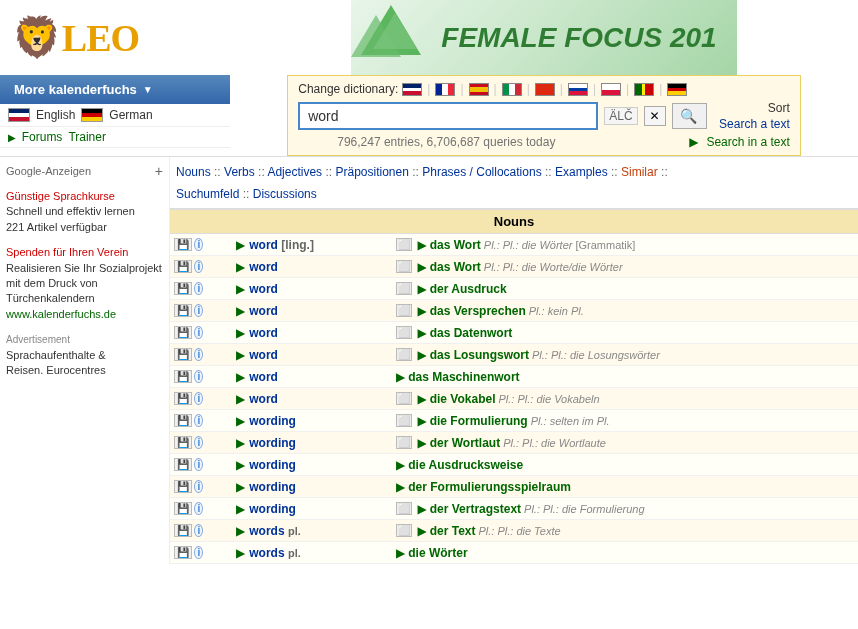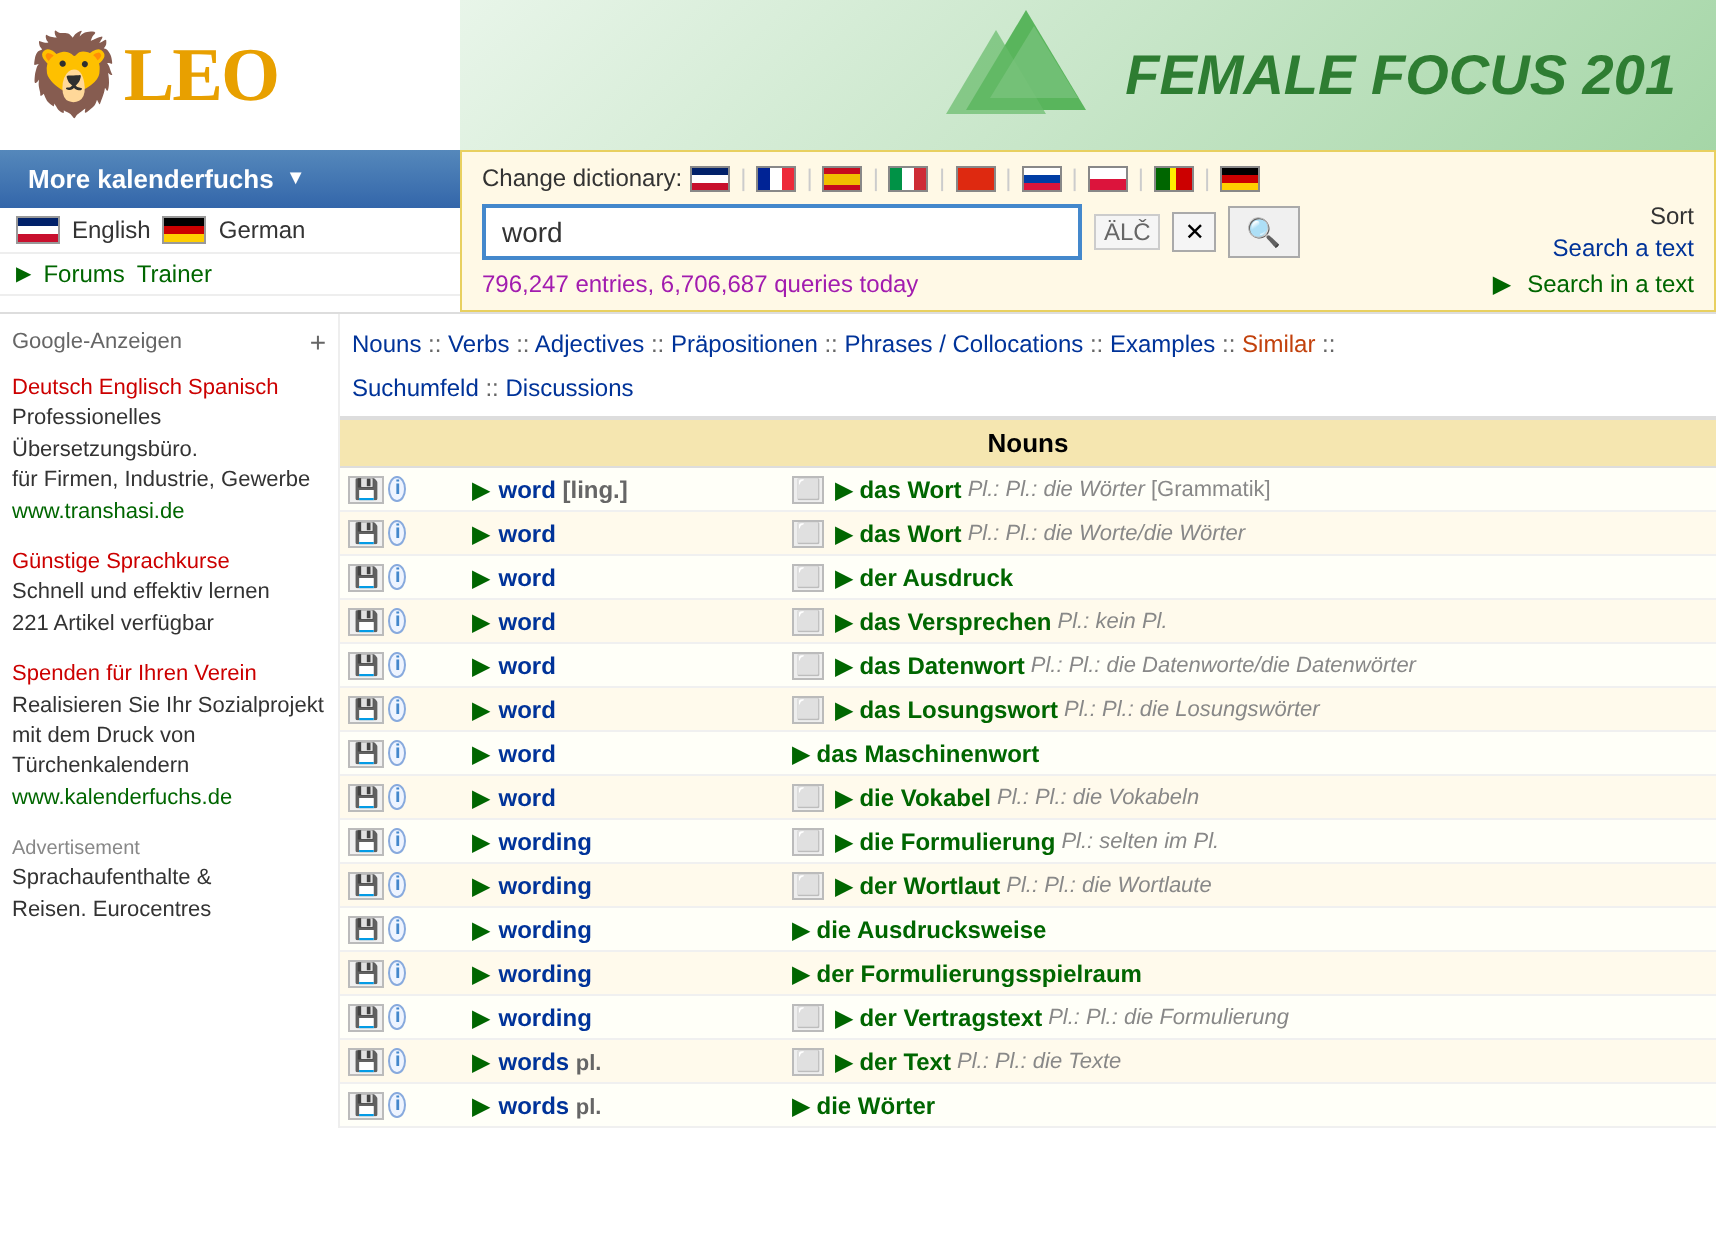--- a/index.html
+++ b/index.html
@@ -4,21 +4,21 @@
   <style>
     * { margin: 0; padding: 0; box-sizing: border-box; }
     body { font-family: Arial, sans-serif; font-size: 12px; background: #fff; width: 858px; overflow-x: hidden; }
     .ad-block { margin-top: 8px; font-size: 11px; line-height: 1.4; }
     .ad-block a { color: #cc0000; text-decoration: none; font-size: 11px; }
     .ad-block p { color: #333; font-size: 11px; }
 
     
     #top-section { display: flex; }
     #left-side { width: 230px; min-width: 230px; }
-    #right-side { flex: 1; position: relative; }
+    #right-side { flex: 1; position: relative; align-items: center; }
 
     .pipe { color: #ccc; margin: 0 1px; }
   </style>
 </head>
 <body>
 
 <div id="top-section" style="display:flex; border-bottom: 1px solid #ddd;">
 
   <div id="left-side">
 
@@ -89,42 +89,37 @@
         <button style="background:#f5f5f5;border:1px solid #aaa;padding:2px 5px;cursor:pointer;font-size:12px;">✕</button>
         <button style="background:#f0f0f0;border:1px solid #aaa;padding:4px 8px;cursor:pointer;font-size:14px;">🔍</button>
         <div style="flex:1;"></div>
         <div style="display:flex;flex-direction:column;align-items:flex-end;gap:2px;">
           <a href="#" style="font-size:12px;color:#333;text-decoration:none;">Sort</a>
           <a href="#" style="font-size:12px;color:#003399;text-decoration:none;">Search a text</a>
         </div>
       </div>
 
       <div style="display:flex;align-items:center;gap:8px;margin-top:4px;">
-        <span style="font-size:12px;color:#a21caf;">796,247 entries, 6,706,687 queries today</span>
+        <span style="font-size:12px;color:#737373;margin-left:39px;">796,247 entries, 6,706,687 queries today</span>
         <span style="flex:1;"></span>
         <span style="color:#006600;">▶</span>
         <a href="#" style="font-size:12px;color:#006600;text-decoration:none;">Search in a text</a>
       </div>
     </div>
   </div>
 </div>
 
 <div style="display:flex;">
 
   <div style="width:170px;min-width:170px;padding:6px;border-right:1px solid #eee;font-size:11px;">
     <div style="display:flex;align-items:center;justify-content:space-between;">
       <span style="color:#666;font-size:11px;">Google-Anzeigen</span>
       <span style="font-size:14px;cursor:pointer;color:#666;">+</span>
     </div>
 
-    <div class="ad-block" style="margin-top:8px;">
-      <a href="#" style="color:#cc0000;text-decoration:none;font-size:11px;">Deutsch Englisch Spanisch</a>
-      <p style="font-size:11px;color:#333;">Professionelles Übersetzungsbüro.<br>für Firmen, Industrie, Gewerbe</p>
-      <a href="#" style="color:#006600;font-size:11px;text-decoration:none;">www.transhasi.de</a>
-    </div>
 
     <div class="ad-block" style="margin-top:10px;">
       <a href="#" style="color:#cc0000;text-decoration:none;font-size:11px;">Günstige Sprachkurse</a>
       <p style="font-size:11px;color:#333;">Schnell und effektiv lernen<br>221 Artikel verfügbar</p>
     </div>
 
     <div class="ad-block" style="margin-top:10px;">
       <a href="#" style="color:#cc0000;text-decoration:none;font-size:11px;">Spenden für Ihren Verein</a>
       <p style="font-size:11px;color:#333;">Realisieren Sie Ihr Sozialprojekt<br>mit dem Druck von<br>Türchenkalendern</p>
       <a href="#" style="color:#006600;font-size:11px;text-decoration:none;">www.kalenderfuchs.de</a>
@@ -237,21 +232,20 @@
       <span style="font-size:10px;color:#4488cc;border:1px solid #88aadd;padding:0 2px;background:#eef4ff;cursor:pointer;border-radius:50%;font-weight:bold;">i</span>
     </div>
     <div style="min-width:160px;padding:2px 4px;display:flex;align-items:center;gap:4px;">
       <span style="color:#006600;cursor:pointer;font-size:12px;">▶</span>
       <span style="color:#003399;font-weight:bold;font-size:12px;">word</span>
     </div>
     <div style="flex:1;padding:2px 4px;display:flex;align-items:center;gap:3px;flex-wrap:wrap;">
       <span style="font-size:10px;color:#666;border:1px solid #bbb;padding:0 1px;background:#eee;cursor:pointer;margin-right:2px;">⬜</span>
       <span style="color:#006600;cursor:pointer;font-size:12px;">▶</span>
       <span style="color:#006600;font-weight:bold;font-size:12px;">das Datenwort</span>
-       <span style="color:#888;font-size:11px;font-style:italic;">Pl.: <span style="color:#888;font-size:11px;">Pl.: die Datenworte/die Datenwörter</span></span>
     </div>
   </div>
           <div style="display: flex; align-items: center; min-height: 22px; border-bottom: 1px solid rgb(240, 240, 240); background: rgb(255, 250, 236);">
     <div style="display:flex;align-items:center;gap:2px;padding:2px 4px;min-width:62px;">
       <span style="font-size:10px;color:#666;border:1px solid #bbb;padding:0 2px;background:#f0f0f0;cursor:pointer;">💾</span>
       <span style="font-size:10px;color:#4488cc;border:1px solid #88aadd;padding:0 2px;background:#eef4ff;cursor:pointer;border-radius:50%;font-weight:bold;">i</span>
     </div>
     <div style="min-width:160px;padding:2px 4px;display:flex;align-items:center;gap:4px;">
       <span style="color:#006600;cursor:pointer;font-size:12px;">▶</span>
       <span style="color:#003399;font-weight:bold;font-size:12px;">word</span>

